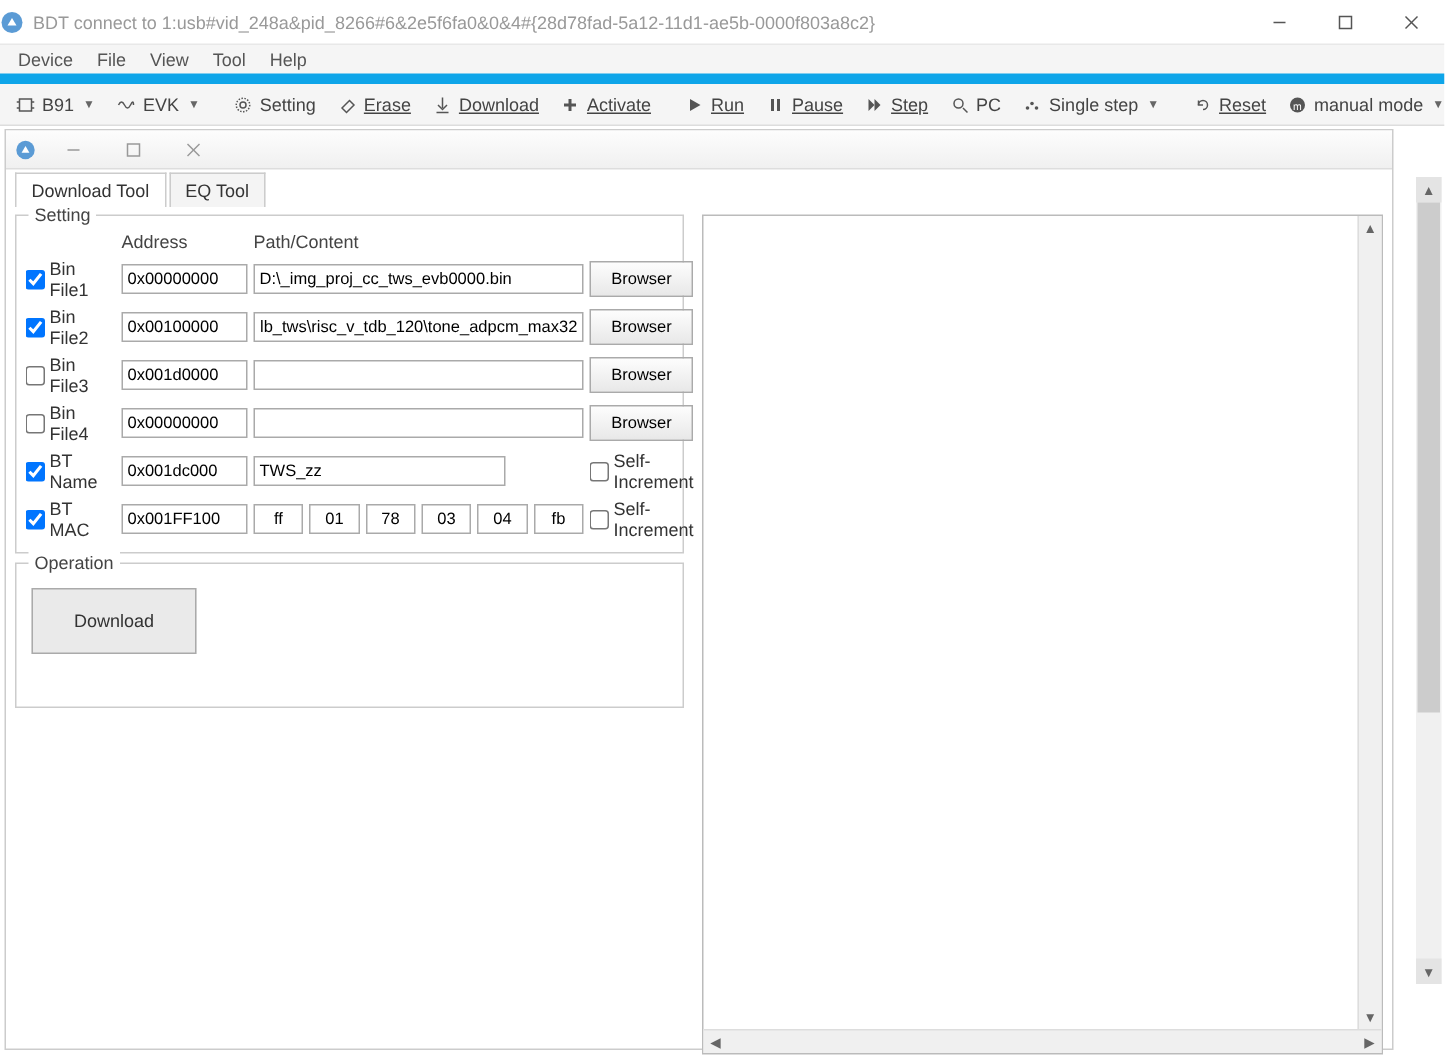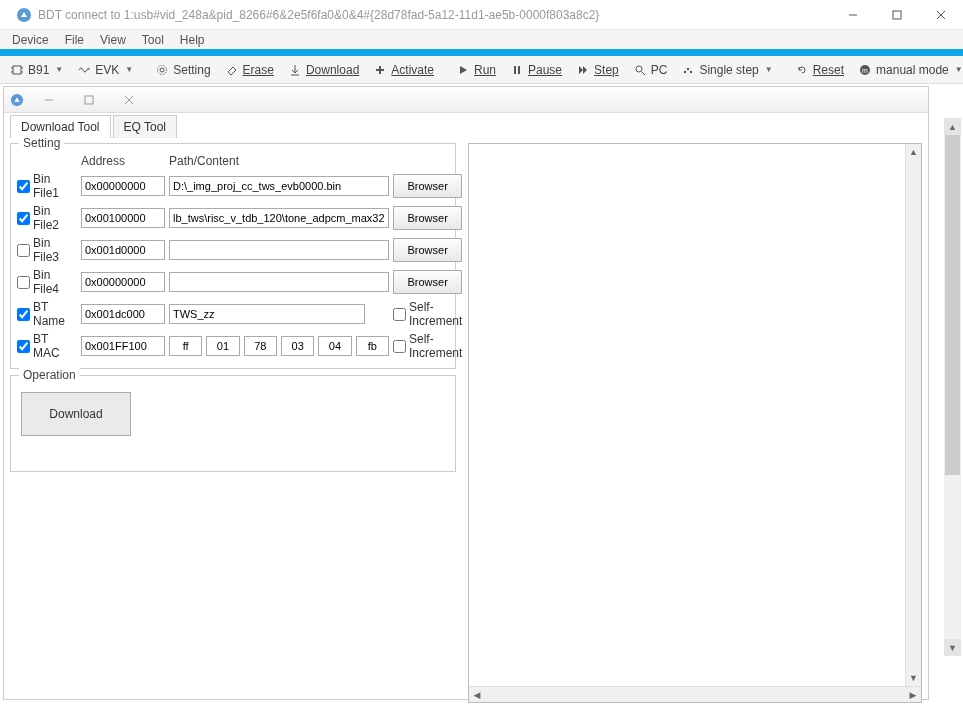--- a/index.html
+++ b/index.html
@@ -1,18 +1,18 @@
 <!DOCTYPE html>
 <html><head>
 <meta charset="utf-8">
 <style>
 * { box-sizing: border-box; margin: 0; padding: 0; }
 body { font-family: "Segoe UI", Tahoma, sans-serif; font-size: 12px; color: #333; background: #fff; width: 963px; height: 704px; overflow: hidden; }
 
-.titlebar { height: 30px; display: flex; align-items: center; padding-left: 16px; background: #fff; border-bottom: 1px solid #e8e8e8; justify-content: space-between; }
+.titlebar { height: 30px; display: flex; align-items: center; padding-left: 0; background: #fff; border-bottom: 1px solid #e8e8e8; justify-content: space-between; }
 .titlebar .icon { width: 16px; height: 16px; margin-right: 6px; display: flex; align-items: center; justify-content: center; }
 .titlebar .title { color: #999; font-size: 12px; flex: 1; }
 .titlebar .winbtns { display: flex; }
 .titlebar .winbtn { width: 44px; height: 30px; display: flex; align-items: center; justify-content: center; color: #666; }
 .titlebar .winbtn svg { width: 10px; height: 10px; }
 
 .menubar { height: 26px; display: flex; align-items: center; padding-left: 4px; background: #f5f5f5; border-bottom: 7px solid #0ea5e9; }
 .menuitem { padding: 4px 8px; color: #555; cursor: default; }
 
 .toolbar { height: 28px; display: flex; align-items: center; padding: 0 4px; background: #f5f5f5; border-bottom: 1px solid #ddd; gap: 2px; }
@@ -301,21 +301,21 @@
           <input type="text" value="0x00000000" style="">
           <input type="text" value="" style="">
           <button class="btn">Browser</button>
 
           <label class="chklbl">
               <input type="checkbox" checked="" style="">
               <span>BT Name</span>
             </label>
           <input type="text" value="0x001dc000" style="">
           <div class="row">
-            <input type="text" style="width: 196px;" value="TWS_zz">
+            <input type="text" style="width: 168px;" value="TWS_zz">
           </div>
           <label class="chklbl">
               <input type="checkbox" style="">
               <span>Self-Increment</span>
             </label>
 
           <label class="chklbl">
               <input type="checkbox" checked="" style="">
               <span>BT MAC</span>
             </label>

